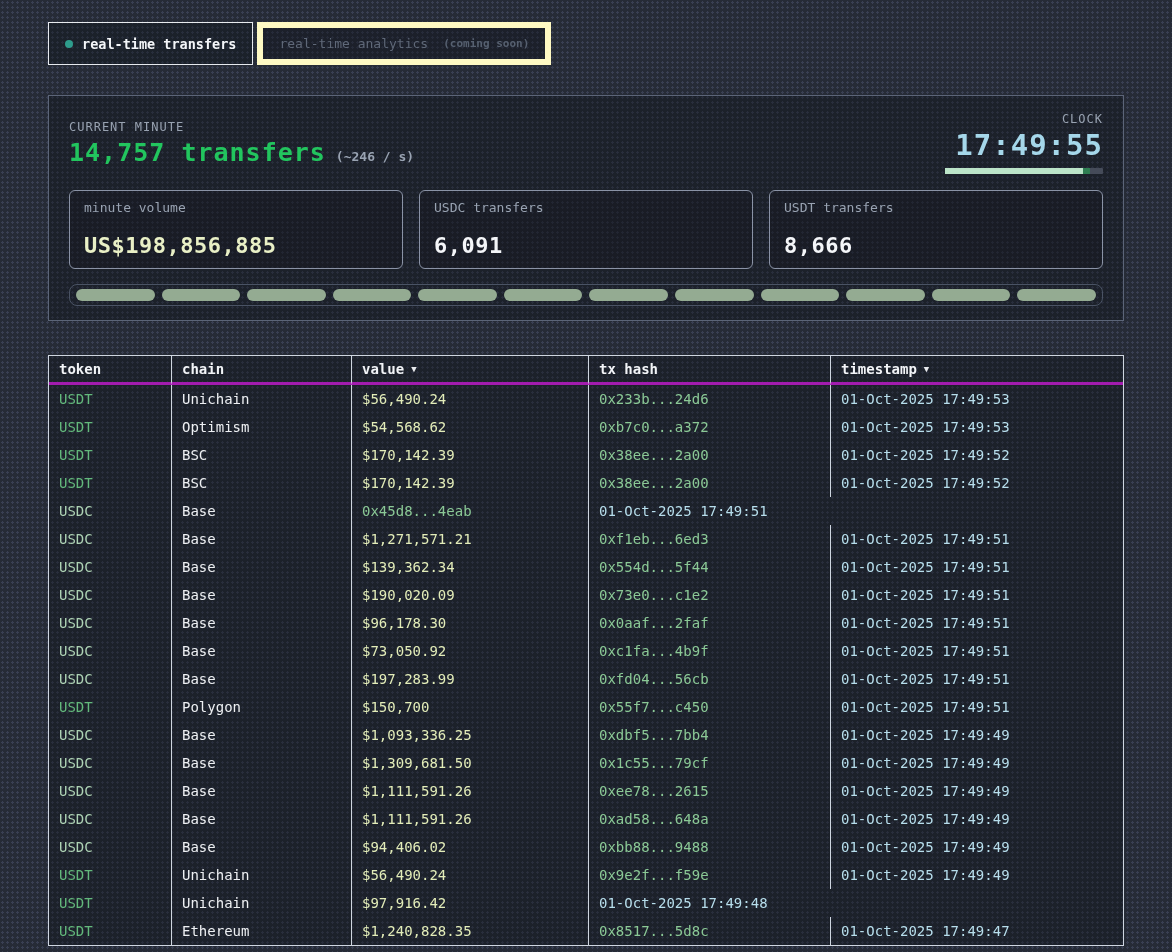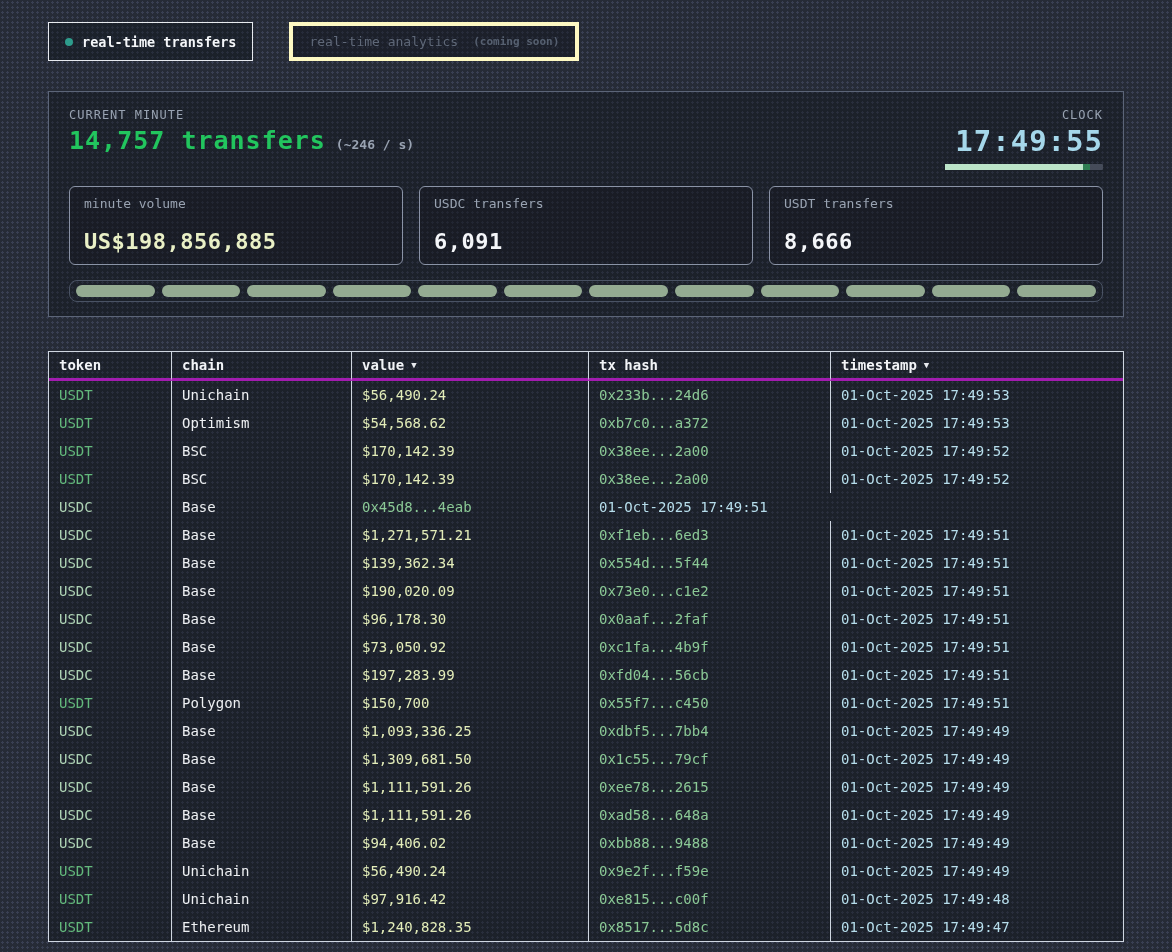--- a/index.html
+++ b/index.html
@@ -19,26 +19,26 @@
 
   
   .top { display:flex; justify-content:space-between; align-items:flex-start; padding:14px 32px 0 48px; }
   .brand-title { font-size:24px; font-weight:bold; color:#f5f7fa; letter-spacing:1px; }
   .brand-sub { margin-top:7px; font-size:12px; color:var(--label-gray); }
   .brand-sub a { color:#9db0b4; text-decoration:underline; cursor:pointer; }
   .tabs { display:flex; gap:4px; margin-top:8px; }
   .tab { display:flex; align-items:center; gap:9px; padding:8px 16px; font-size:13.5px; white-space:nowrap; }
   .tab.active { border:1px solid #e7eaef; background:rgba(10,13,19,0.35); color:#f4f6f9; font-weight:bold; }
   .tab .dot { width:8px; height:8px; border-radius:50%; background:var(--tab-dot); }
-  .tab.inactive { border:4px solid #fef9c3; background:rgba(18,21,28,0.45); color:#5f6878; font-size:13px;margin-left:32px; }
+  .tab.inactive { border:6px solid #fef9c3; background:rgba(18,21,28,0.45); color:#5f6878; font-size:13px; }
   .tab.inactive .note { font-size:11px; margin-left:6px; color:#566070;font-weight:bold; }
 
   
   .panel { margin:30px 48px 0 48px; border:1px solid #5c6578; background:rgba(12,15,21,0.35); padding:16px 20px 14px 20px; }
-  .panel-row1 { display:flex; justify-content:space-between; align-items:flex-start; }
+  .panel-row1 { display:flex; justify-content:space-between; align-items:center; }
   .cm-label, .clock-label { font-size:12px; color:var(--label-gray); letter-spacing:1px; }
   .clock-label { text-align:right; }
   .cm-count-line { margin-top:4px; display:flex; align-items:baseline; gap:10px; }
   .cm-count { font-size:25px; font-weight:bold; color:#22c55e; letter-spacing:1px; }
   .cm-rate { font-size:13px; font-weight:bold; color:var(--label-gray); }
   .clock-time { margin-top:2px; font-size:29px; font-weight:bold; color:var(--clock-text); letter-spacing:1px; text-align:right; }
   .clock-bar { margin-top:6px; width:158px; height:6px; background:#454b59; border-radius:1px; position:relative; margin-left:auto; }
   .clock-bar-fill { height:100%; background:var(--clock-bar-fill); position:relative; }
   .clock-bar-fill::after { content:""; position:absolute; right:0; top:0; width:7px; height:100%; background:var(--clock-bar-cap); }
 
@@ -295,21 +295,20 @@
     <div class="td col-chain">Unichain</div>
     <div class="td col-value">$56,490.24</div>
     <div class="td col-hash">0x9e2f...f59e</div>
     <div class="td col-timestamp">01-Oct-2025 17:49:49</div>
   </div>
 
   <div class="tr">
     <div class="td col-token tok-USDT">USDT</div>
     <div class="td col-chain">Unichain</div>
     <div class="td col-value">$97,916.42</div>
-    <div class="td col-hash">0xe815...c00f</div>
     <div class="td col-timestamp">01-Oct-2025 17:49:48</div>
   </div>
 
   <div class="tr">
     <div class="td col-token tok-USDT">USDT</div>
     <div class="td col-chain">Ethereum</div>
     <div class="td col-value">$1,240,828.35</div>
     <div class="td col-hash">0x8517...5d8c</div>
     <div class="td col-timestamp">01-Oct-2025 17:49:47</div>
   </div>

